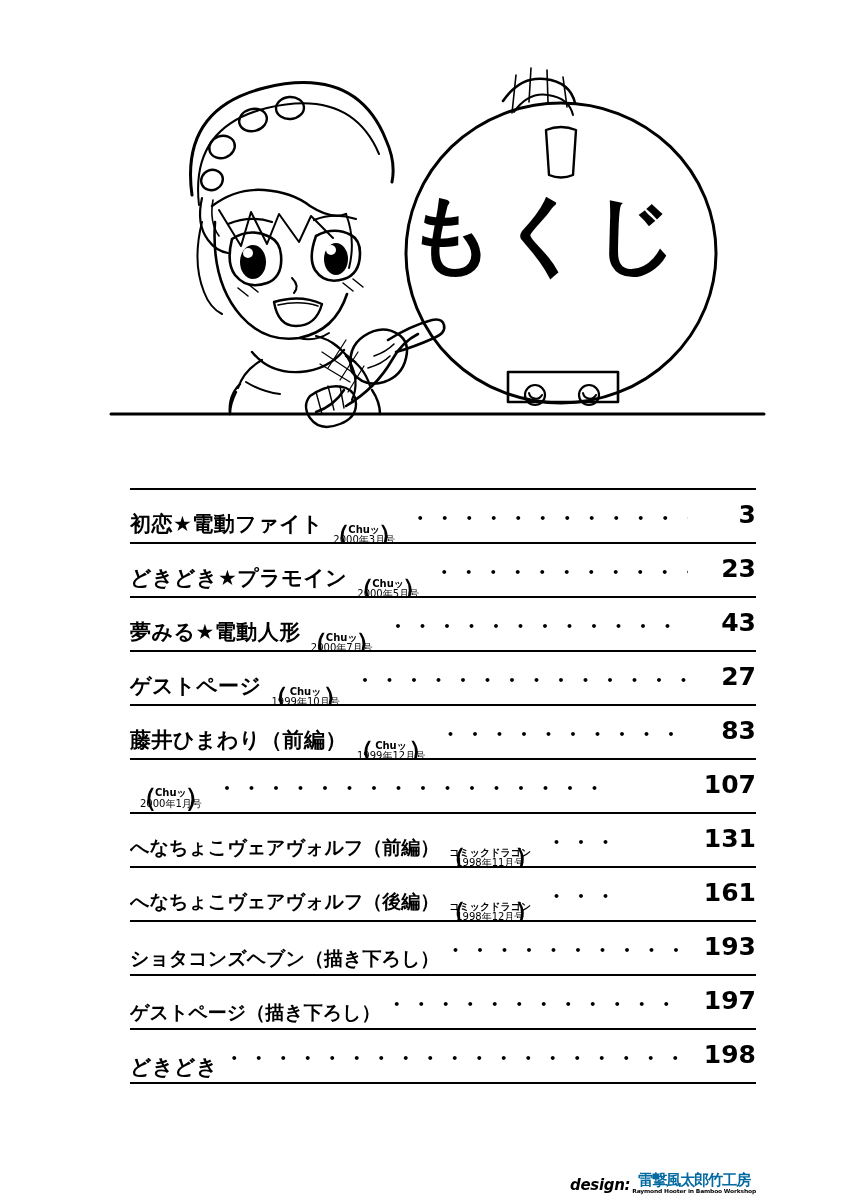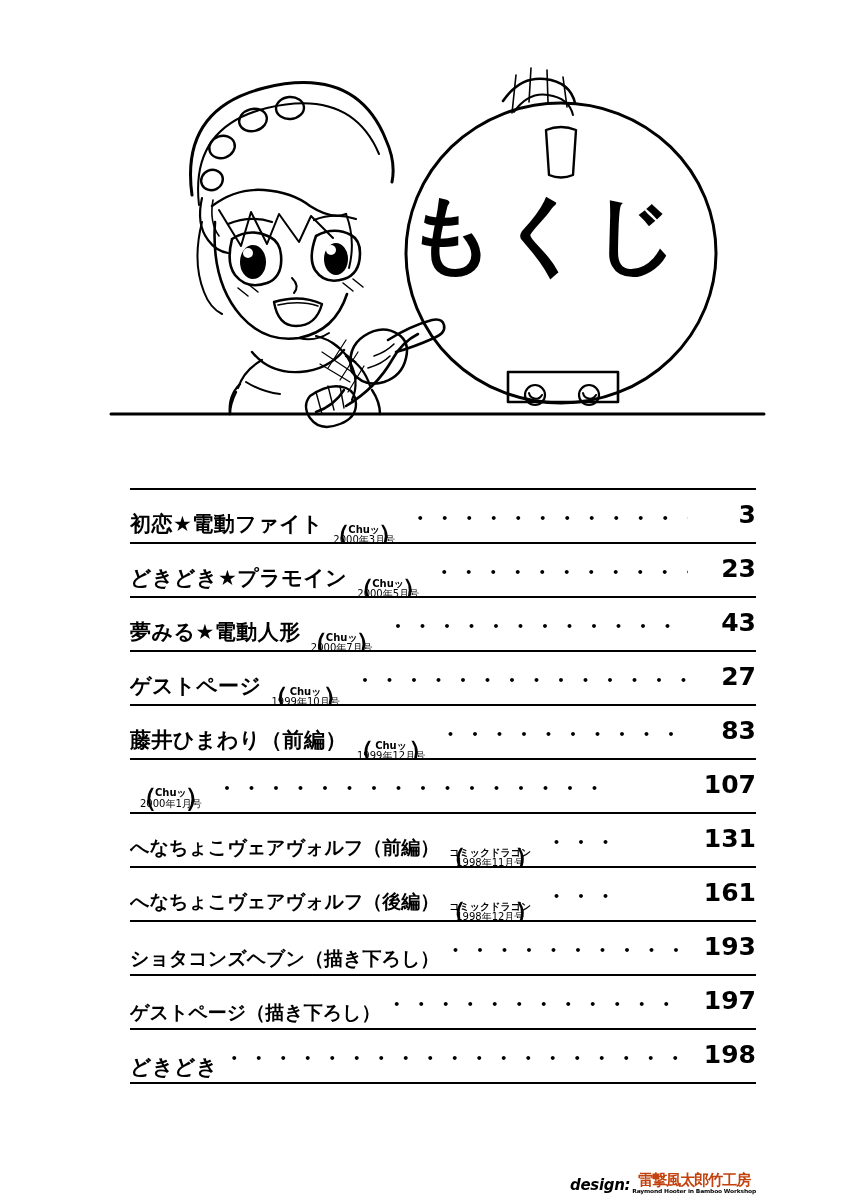--- a/index.html
+++ b/index.html
@@ -158,21 +158,21 @@
   .credit .studio {
     display: flex;
     flex-direction: column;
     align-items: center;
     line-height: 1.0;
   }
   .credit .studio-jp {
     font-size: 15px;
     font-weight: 700;
     letter-spacing: -1px;
-    color: #c2410c;
+    color: #0369a1;
   }
   .credit .studio-en {
     font-size: 6px;
     font-weight: 700;
     letter-spacing: -0.2px;
     transform: scaleY(0.9);
   }
 </style>
 </head>
 <body>

